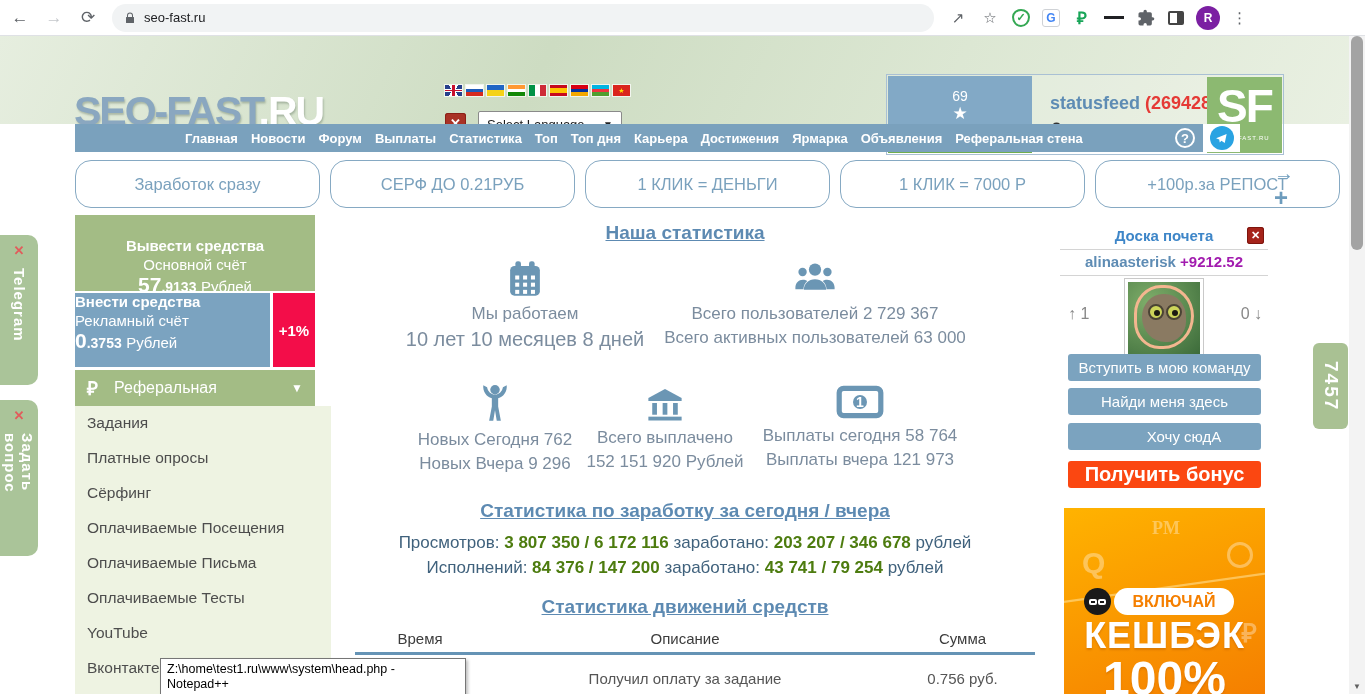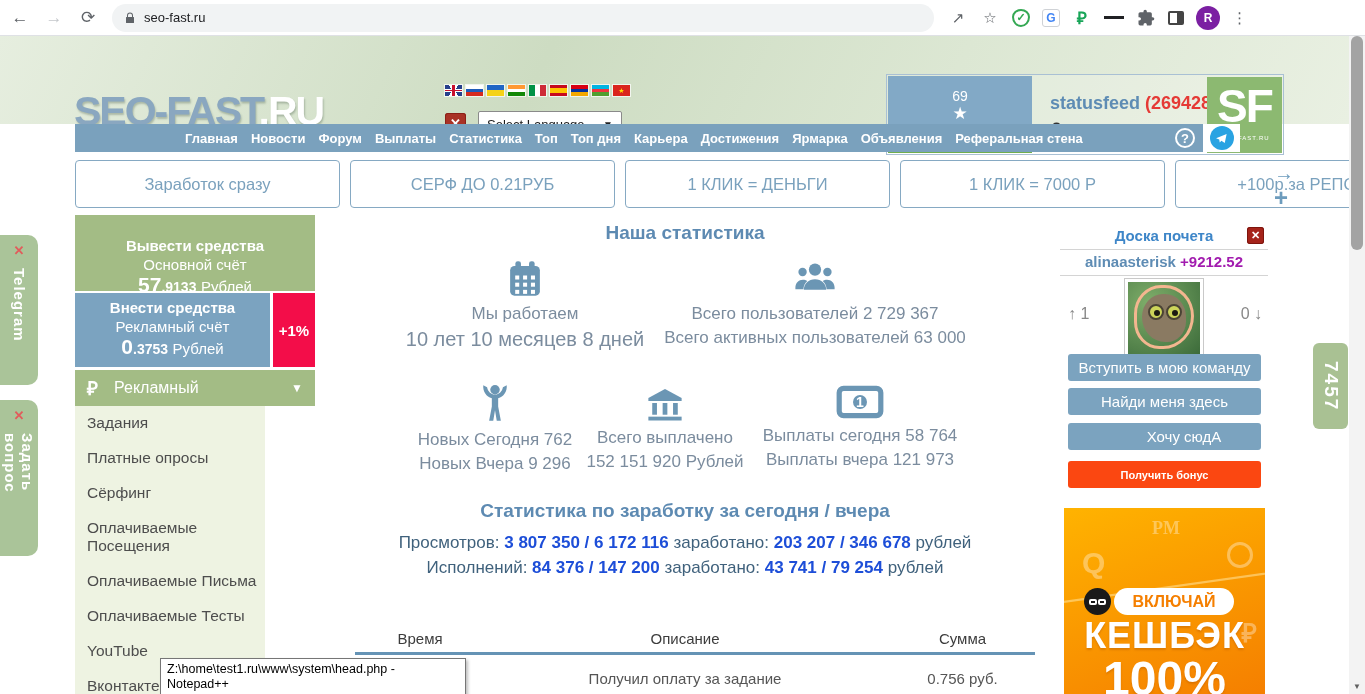--- a/index.html
+++ b/index.html
@@ -95,56 +95,56 @@
   .nav-item { color:#fff; font-size:13px; font-weight:bold; white-space:nowrap; }
   .nav-right { margin-left:auto; display:flex; align-items:center; height:28px; }
   .help-circle { width:20px; height:20px; border:2px solid #fff; border-radius:50%; color:#fff;
     font-size:13px; font-weight:bold; display:flex; align-items:center; justify-content:center; margin-right:8px; }
   .tg-square { width:37px; height:28px; background:#fff; display:flex; align-items:center; justify-content:center; }
   .tg-circle { width:24px; height:24px; border-radius:50%; background:#29a3e2; display:flex;
     align-items:center; justify-content:center; }
 
   
   .banner-row { position:absolute; left:75px; top:160px; display:flex; gap:10px; }
-  .banner { width:265px; height:48px; background:#fff; border:1px solid #86a9c3; border-radius:4px;
+  .banner { width:245px; height:48px; background:#fff; border:1px solid #86a9c3; border-radius:16px;
     color:#7aa1bd; font-size:16.5px; display:flex; align-items:center; justify-content:center; }
   .more-arrow { position:absolute; left:1274px; top:162px; color:#6d9cbd; font-size:20px; font-weight:bold; }
   .more-plus { position:absolute; left:1274px; top:184px; color:#6d9cbd; font-size:24px; font-weight:bold; }
 
   
   .withdraw-box { position:absolute; left:75px; top:215px; width:240px; height:76px; background:#a3bc85;
     color:#fff; text-align:center; padding-top:8px; }
   .withdraw-box .t1 { font-size:15px; font-weight:bold;margin-top:14px; }
   .withdraw-box .t2 { font-size:15px; margin-top:2px; }
   .amt-int { font-size:21px; font-weight:bold; }
   .amt-frac { font-size:14px; font-weight:bold; }
   .amt-cur { font-size:15px; }
   .deposit-wrap { position:absolute; left:75px; top:293px; width:240px; height:74px; display:flex; }
-  .deposit-box { flex:1; background:#7ba3c0; color:#fff; text-align:center; padding-top:6px; }
+  .deposit-box { flex:1; background:#7ba3c0; color:#fff; text-align:left; }
   .deposit-box .t1 { font-size:15px; font-weight:bold; }
   .deposit-box .t2 { font-size:15px; margin-top:2px; }
   .bonus-box { width:42px; margin-left:3px; background:#f30d49; color:#fff; font-weight:bold;
     font-size:15px; display:flex; align-items:center; justify-content:center; }
   .earn-header { position:absolute; left:75px; top:370px; width:240px; height:36px; background:#a3bc85;
     color:#fff; display:flex; align-items:center; padding:0 12px; }
   .earn-header .rub { font-size:19px; font-weight:bold; margin-right:16px; }
   .earn-header .lbl { font-size:16px; }
   .earn-header .caret { margin-left:auto; font-size:12px; }
-  .side-menu { position:absolute; left:75px; top:406px; width:190px; height:288px; background:#eef3e2; overflow:hidden; }
+  .side-menu { position:absolute; left:75px; top:406px; width:256px; height:288px; background:#eef3e2; overflow:hidden; }
   .menu-item { font-size:15.5px; color:#4d4d4d; padding:8px 0 9px 12px; }
 
   
   .main { position:absolute; left:330px; top:0; width:710px; height:694px; }
-  .h-blue { position:absolute; width:710px; text-align:center; font-size:19px; font-weight:bold; color:#5d8ab2; }
+  .h-blue { position:absolute; width:710px; text-align:center; font-size:19px; font-weight:bold; color:#5d8ab2;text-decoration:underline; }
   .stat { position:absolute; text-align:center; color:#7b8c9e; }
   .stat .ln { font-size:17px; margin-top:4px; }
   .stat .big { font-size:20px; }
   .stat svg { display:block; margin:0 auto; }
   .earn-line { position:absolute; width:710px; text-align:center; font-size:17px; color:#3f617c; }
-  .earn-line b { color:#1d4ed8; }
+  .earn-line b { color:#4d7c0f; }
   .mov-head { position:absolute; width:710px; font-size:15px; color:#3c3c3c; }
   .mov-col { position:absolute; text-align:center; }
   .blue-rule { position:absolute; left:25px; top:652px; width:680px; height:3px; background:#6593b5; }
   .mov-row { position:absolute; width:710px; top:670px; font-size:15px; color:#555; }
 
   
   .honor { position:absolute; left:1060px; top:0; width:208px; height:694px; }
   .honor-title { position:absolute; top:227px; width:208px; text-align:center; font-size:15px;
     font-weight:bold; color:#3e86c8; }
   .honor-close { position:absolute; right:4px; top:227px; width:17px; height:17px; background:#a5231a;
@@ -163,21 +163,21 @@
     border-radius:48% 52% 55% 45%; }
   .tars-body { position:absolute; left:14px; top:12px; width:44px; height:48px; background:#8a7a62;
     border-radius:50% 50% 45% 55%; }
   .tars-eye { position:absolute; width:16px; height:16px; background:#cdd45a; border-radius:50%;
     border:2px solid #4a4334; }
   .tars-eye::after { content:""; position:absolute; left:4px; top:4px; width:6px; height:6px;
     background:#1c1a12; border-radius:50%; }
   .honor-btn { position:absolute; left:8px; width:193px; height:27px; background:#7ba3bf; border-radius:3px;
     color:#fff; font-size:15px; display:flex; align-items:center; justify-content:center; }
   .bonus-btn { position:absolute; left:8px; top:461px; width:193px; height:27px; background:#fb4711;
-    border-radius:3px; color:#fff; font-size:11px; font-weight:bold; display:flex; align-items:center;
+    border-radius:3px; color:#fff; font-size:20px; font-weight:bold; display:flex; align-items:center;
     justify-content:center; }
   .cashback { position:absolute; left:4px; top:508px; width:201px; height:186px; overflow:hidden;
     background:linear-gradient(160deg,#ffb300,#f57f00); }
   .cb-env { position:absolute; left:-30px; top:-90px; width:260px; height:170px;
     border:2px solid rgba(255,230,160,.55); transform:rotate(-8deg); }
   .cb-art { position:absolute; color:rgba(255,255,255,.35); font-weight:bold; }
   .cb-glasses { position:absolute; left:20px; top:80px; width:27px; height:27px; background:#1a1a1a;
     border-radius:50%; display:flex; align-items:center; justify-content:center; gap:1px; }
   .cb-glasses i { width:8px; height:6px; border:2px solid #fff; border-radius:2px; display:block; }
   .cb-pill { position:absolute; left:50px; top:80px; width:120px; height:27px; background:#fff;
@@ -334,21 +334,21 @@
     <div class="t2">Рекламный счёт</div>
     <div>
       <span class="amt-int">0</span><span class="amt-frac">.3753</span>
       <span class="amt-cur">Рублей</span>
     </div>
   </div>
   <div class="bonus-box">+1%</div>
 </div>
 <div class="earn-header">
   <span class="rub">₽</span>
-  <span class="lbl">Рекламный</span>
+  <span class="lbl">Реферальная</span>
   <span class="caret">▼</span>
 </div>
 <div class="side-menu">
   <div class="menu-item">Задания</div>
   <div class="menu-item">Платные опросы</div>
   <div class="menu-item">Сёрфинг</div>
   <div class="menu-item">Оплачиваемые Посещения</div>
   <div class="menu-item">Оплачиваемые Письма</div>
   <div class="menu-item">Оплачиваемые Тесты</div>
   <div class="menu-item">YouTube</div>
@@ -431,20 +431,21 @@
   </div>
 
   <div class="h-blue" style="top:500px;">Статистика по заработку за сегодня / вчера</div>
   <div class="earn-line" style="top:533px;">
     <span>Просмотров: </span><b>3 807 350 / 6 172 116</b><span> заработано: </span><b>203 207 / 346 678</b><span> рублей</span>
   </div>
   <div class="earn-line" style="top:558px;">
     <span>Исполнений: </span><b>84 376 / 147 200</b><span> заработано: </span><b>43 741 / 79 254</b><span> рублей</span>
   </div>
 
+  <div class="h-blue" style="top:596px;">Статистика движений средств</div>
   <div class="mov-head" style="top:630px;">
     <span class="mov-col" style="left:25px; width:130px;">Время</span>
     <span class="mov-col" style="left:280px; width:150px;">Описание</span>
     <span class="mov-col" style="left:565px; width:135px;">Сумма</span>
   </div>
   <div class="blue-rule"></div>
   <div class="mov-row">
     <span class="mov-col" style="left:25px; width:130px;"></span>
     <span class="mov-col" style="left:225px; width:260px;">Получил оплату за задание</span>
     <span class="mov-col" style="left:565px; width:135px;">0.756 руб.</span>

